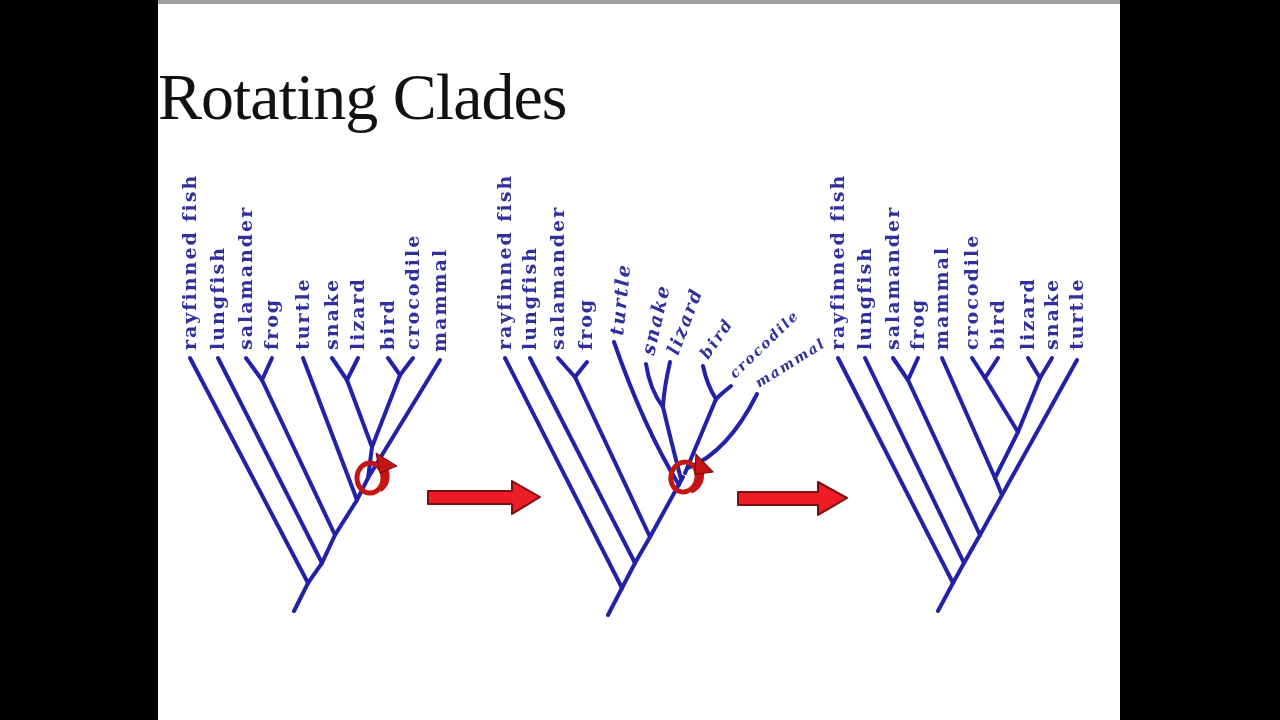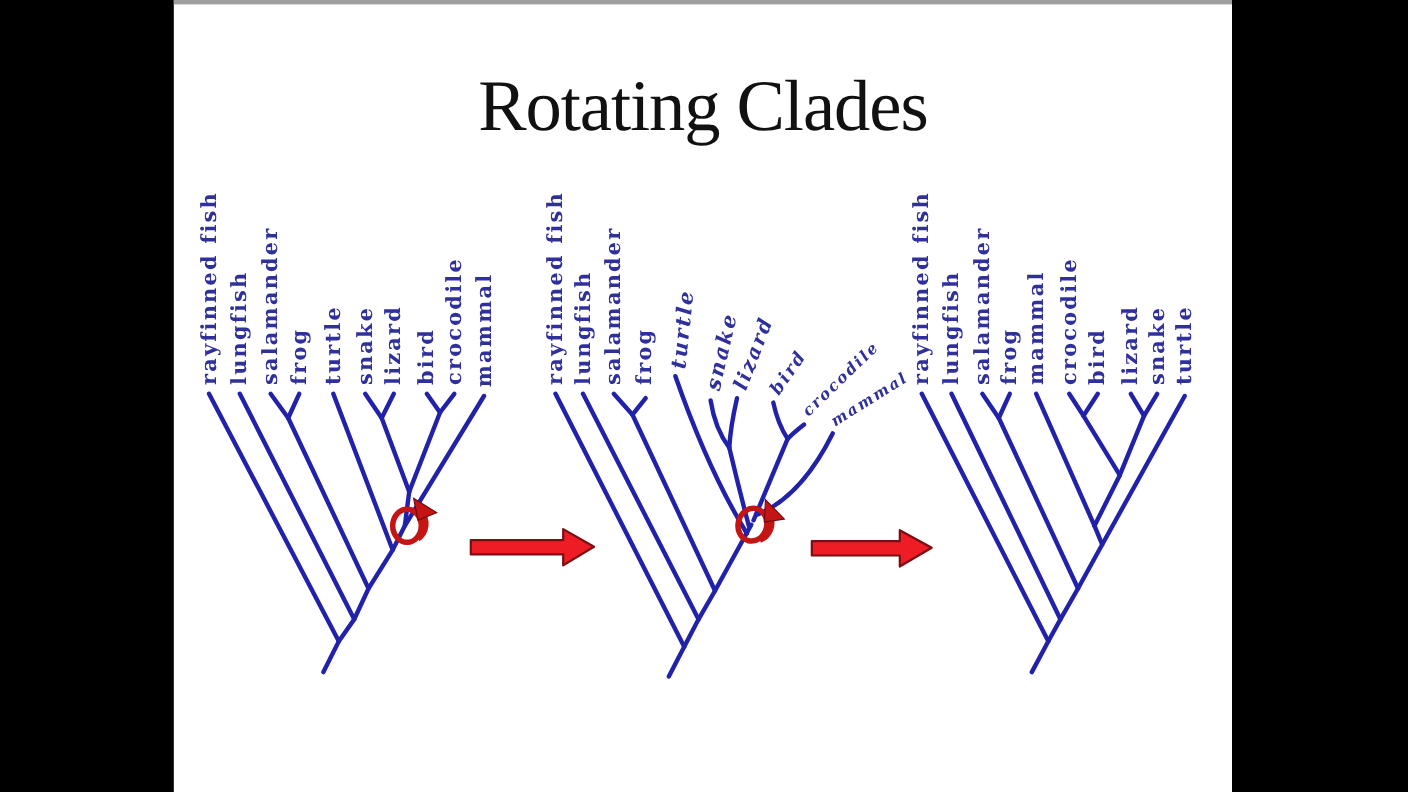--- a/index.html
+++ b/index.html
@@ -2,21 +2,21 @@
 <html><head>
 <meta charset="utf-8">
 <style>
   html,body{margin:0;padding:0;background:#000;}
   #stage{position:relative;width:1280px;height:720px;overflow:hidden;background:#ffffff;
          font-family:"Liberation Serif",serif;}
   .bar{position:absolute;top:0;height:720px;background:#000;}
   #bar-left{left:0;width:158px;}
   #bar-right{left:1120px;width:160px;}
   #top-strip{position:absolute;left:158px;top:0;width:962px;height:4px;background:#9e9e9e;}
-  #title{position:absolute;left:158px;top:62px;width:962px;text-align:center;
+  #title{position:absolute;left:158px;top:62px;width:962px;
          color:#111;font-size:66px;letter-spacing:-1px;line-height:1.05;
          font-family:"Liberation Serif",serif;white-space:nowrap;}
   svg text{font-family:"DejaVu Serif",serif;font-weight:bold;}
   #diagram{position:absolute;left:0;top:0;}
 </style>
 </head>
 <body>
 
 <div id="stage">
   <div class="bar" id="bar-left"></div>

